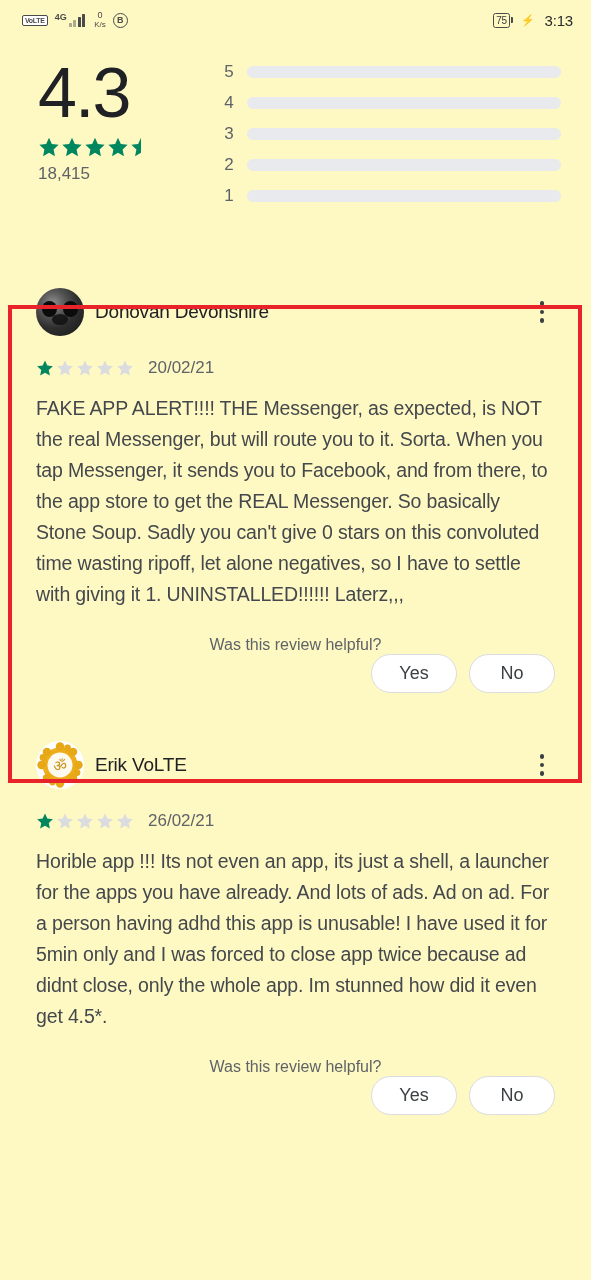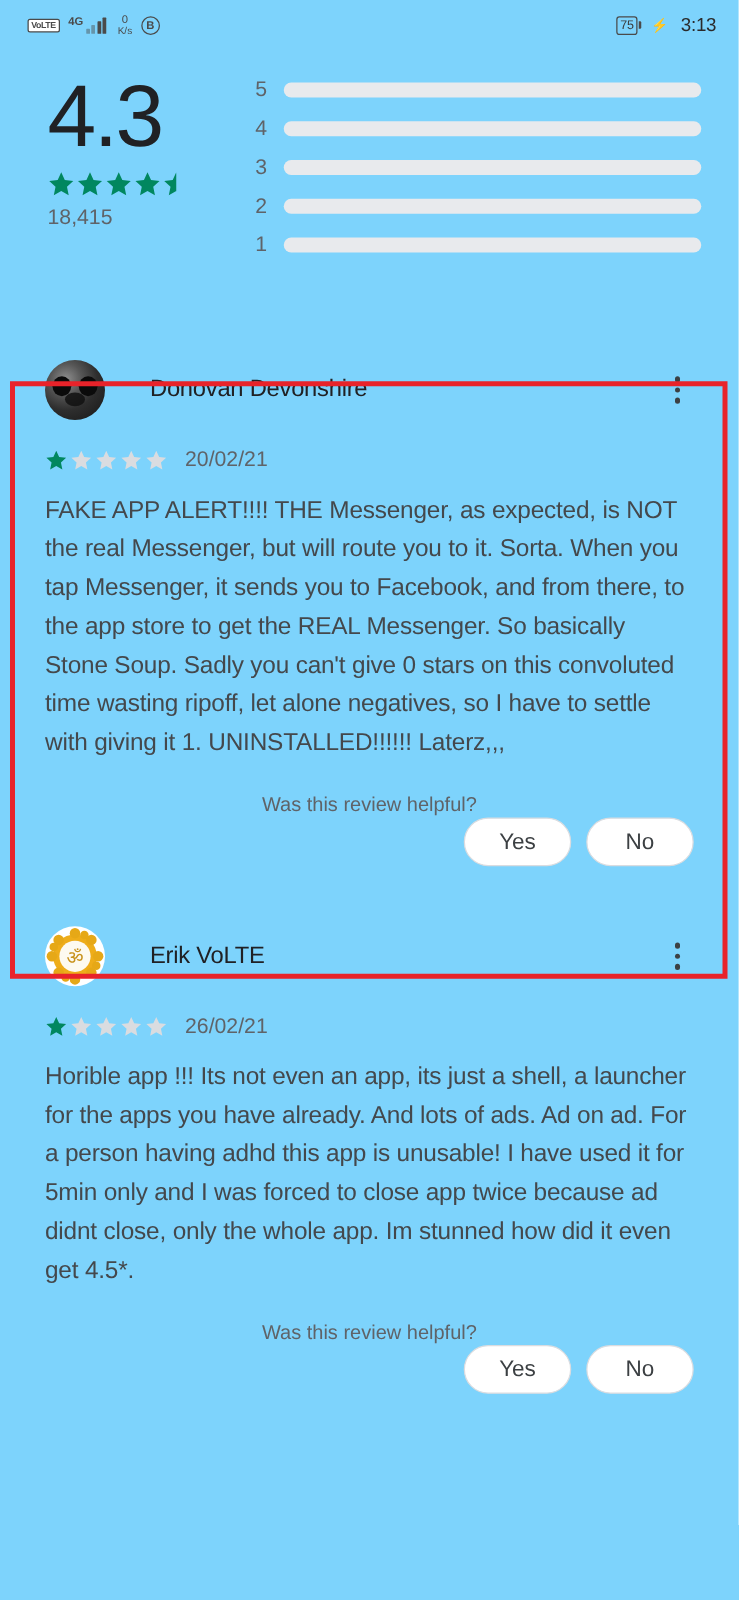--- a/index.html
+++ b/index.html
@@ -9,21 +9,21 @@
     height: 1280px;
     background: #ffffff;
     font-family: "Liberation Sans", sans-serif;
     -webkit-font-smoothing: antialiased;
   }
 
   .screen {
     position: relative;
     width: 591px;
     height: 1280px;
-    background: #7dd3fc;
+    background: #fef9c3;
     overflow: hidden;
   }
 
   
   .statusbar {
     height: 40px;
     display: flex;
     align-items: center;
     justify-content: space-between;
     padding: 0 18px 0 22px;
@@ -101,20 +101,21 @@
   .arrow-btn {
     margin-left: auto;
     width: 34px; height: 34px;
     display: flex; align-items: center; justify-content: center;
   }
 
   
   .rating-summary {
     display: flex;
     padding: 18px 30px 10px 38px;
+    gap: 20px;
   }
   .score-col {
     width: 165px;
     display: flex;
     flex-direction: column;
     align-items: flex-start;
   }
   .score-big {
     font-size: 70px;
     line-height: 70px;
@@ -200,21 +201,21 @@
     bottom: 11px; left: 16px;
     opacity: .85;
   }
   .avatar-om {
     background: #ffffff;
     position: relative;
   }
   .reviewer-name {
     font-size: 19px;
     color: #202124;
-    margin-left: 36px;
+    margin-left: 11px;
     letter-spacing: -0.2px;
   }
   .kebab {
     margin-left: auto;
     width: 26px; height: 30px;
     display: flex; flex-direction: column;
     align-items: center; justify-content: center;
     gap: 4px;
   }
   .kebab span {

